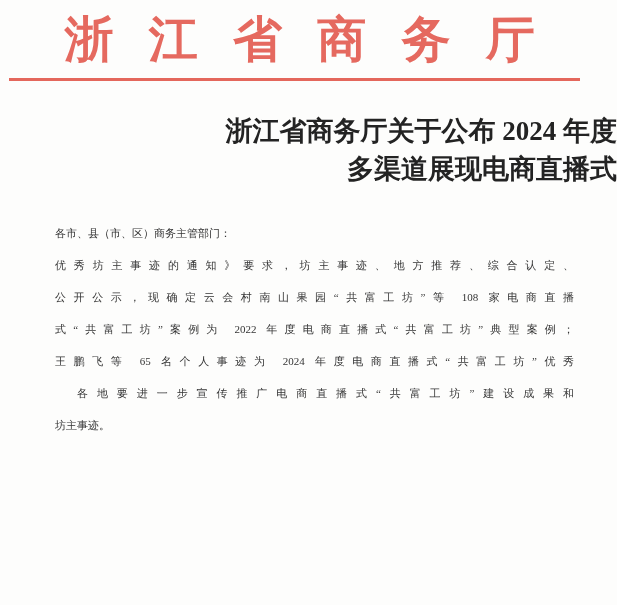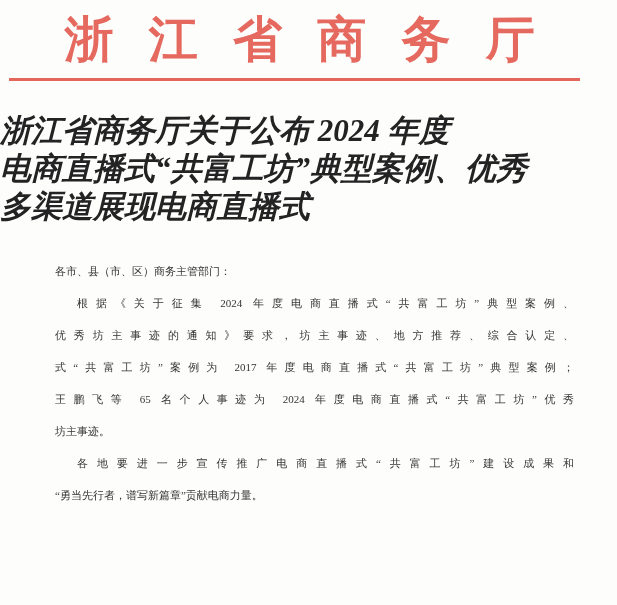--- a/index.html
+++ b/index.html
@@ -29,26 +29,25 @@
     white-space: nowrap;
   }
   .red-line {
     height: 3px;
     background: #e4675c;
     margin: 8px 37px 0 9px;
   }
   
   .title-block {
     margin-top: 31px;
-    text-align: left;
+    text-align: right;
     font-weight: 700;
-    font-size: 31px;
+    font-size: 27px;
     line-height: 38px;
     color: #232323;
-    font-style: italic;
   }
   
   .content {
     margin-top: 29px;
     padding: 0 43px 0 55px;
     font-size: 11px;
     line-height: 32px;
     color: #353535;
   }
   .bline { width: 100%; }
@@ -63,30 +62,28 @@
 <body>
 
 <div class="doc">
 
   <div class="agency">浙江省商务厅</div>
 
   <div class="red-line"></div>
 
   <div class="title-block">
     <div>浙江省商务厅关于公布 2024 年度</div>
-    <div>电商直播式“共富工坊”典型案例、优秀</div>
     <div>多渠道展现电商直播式</div>
   </div>
 
   <div class="content">
     <div class="bline left">各市、县（市、区）商务主管部门：</div>
 
-    <div class="bline just indent">根据《关于征集 2024 年度电商直播式“共富工坊”典型案例、</div>
     <div class="bline just">优秀坊主事迹的通知》要求，坊主事迹、地方推荐、综合认定、</div>
-    <div class="bline just">式“共富工坊”案例为 2017 年度电商直播式“共富工坊”典型案例；</div>
+    <div class="bline just">公开公示，现确定云会村南山果园“共富工坊”等 108 家电商直播</div>
+    <div class="bline just">式“共富工坊”案例为 2022 年度电商直播式“共富工坊”典型案例；</div>
     <div class="bline just">王鹏飞等 65 名个人事迹为 2024 年度电商直播式“共富工坊”优秀</div>
+    <div class="bline just indent">各地要进一步宣传推广电商直播式“共富工坊”建设成果和</div>
+
     <div class="bline left">坊主事迹。</div>
-
-    <div class="bline just indent">各地要进一步宣传推广电商直播式“共富工坊”建设成果和</div>
-    <div class="bline left">“勇当先行者，谱写新篇章”贡献电商力量。</div>
   </div>
 
 </div>
 
 </body></html>

